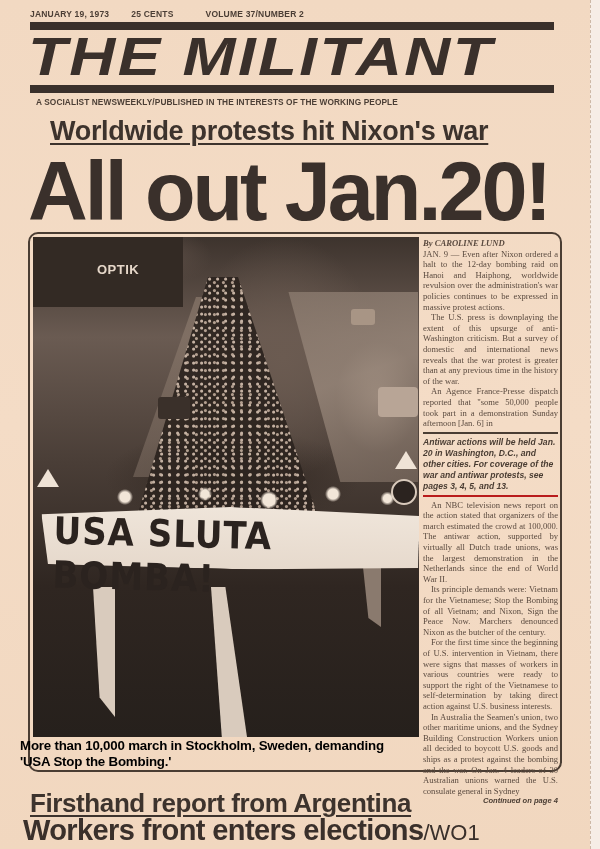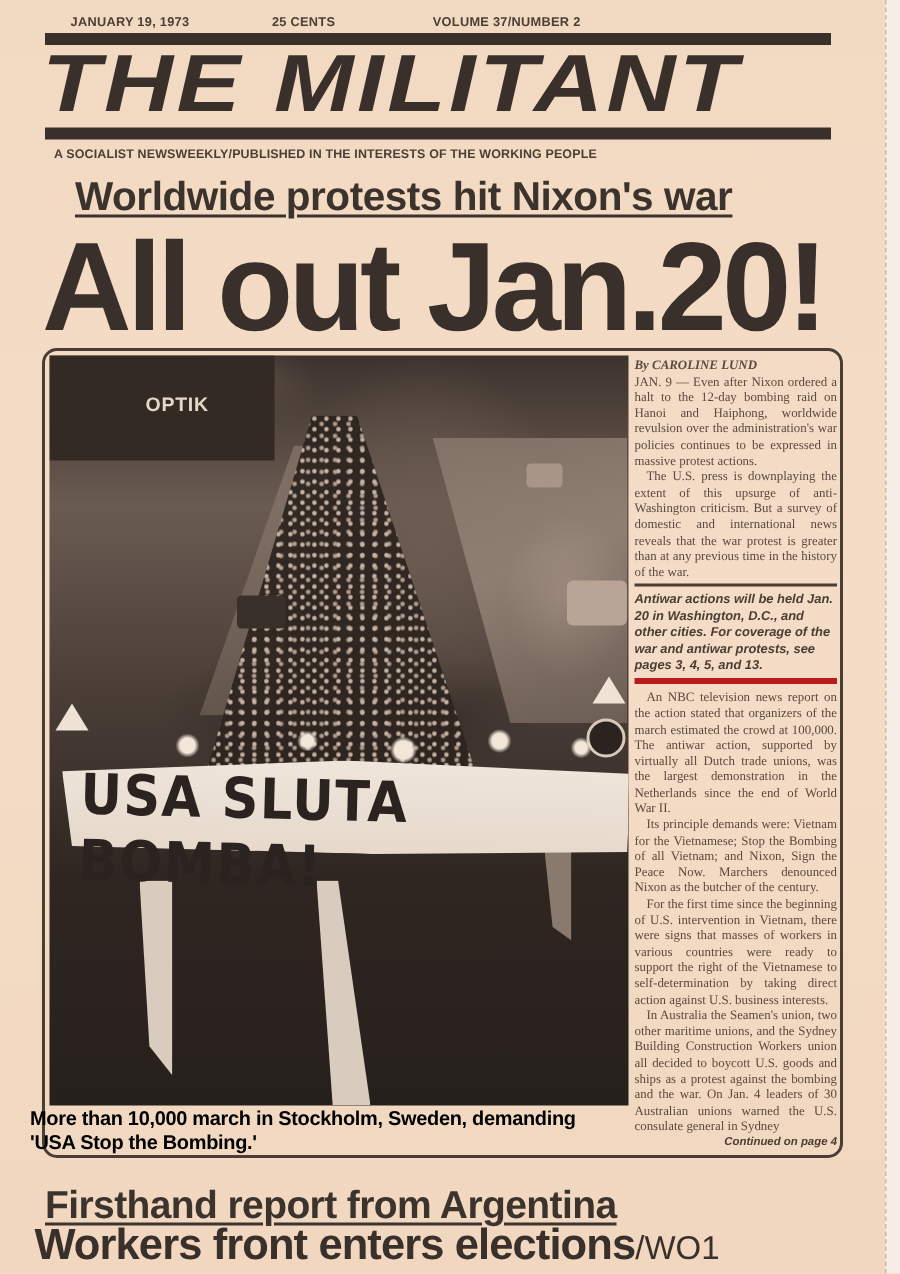--- a/index.html
+++ b/index.html
@@ -13,24 +13,23 @@
   .page {
     position: absolute; left: 0; top: 0; width: 590px; height: 849px;
     background: linear-gradient(180deg, #f2d9c2 0%, #f4dcc6 50%, #f1d7bf 100%);
   }
   .right-strip {
     position: absolute; left: 590px; top: 0; width: 10px; height: 849px;
     background: #f6ede6;
     border-left: 1px dashed #cdb8a6;
   }
   .masthead-meta {
-    position: absolute; top: 9px; left: 47px; width: 520px;
+    position: absolute; top: 9px; left: 30px; width: 520px;
     font-size: 8.5px; font-weight: bold; letter-spacing: 0.2px; color: #4b3e35;
     display: flex;
-    gap: 33px;
   }
   .masthead-meta span { margin-right: 22px; }
   .masthead-meta .vol { margin-left: 10px; }
   .bar { position: absolute; left: 30px; width: 524px; height: 8px; background: #3a302b; }
   .bar.top { top: 22px; }
   .bar.bot { top: 85px; }
   .logo {
     position: absolute; top: 26px; left: 28px; height: 60px;
     font-family: "Liberation Sans", sans-serif; font-weight: 900; font-style: italic;
     font-size: 54px; letter-spacing: 2px; color: #3a302b; line-height: 60px;
@@ -146,21 +145,21 @@
   .article {
     position: absolute; top: 238px; left: 423px; width: 135px;
     font-family: "Liberation Serif", serif; font-size: 8.6px; line-height: 10.6px;
     color: #5a4a3f; text-align: justify;
   }
   .article .byline { font-style: italic; font-weight: bold; font-size: 8.6px; color: #5a4a3f; }
   .article p { text-indent: 8px; }
   .article p.first { text-indent: 0; }
   .article .callout {
     margin: 3px 0; padding: 3px 0;
-    border-top: 2px solid #4a3d33; border-bottom: 4px solid #b91c1c;
+    border-top: 2px solid #4a3d33; border-bottom: 2px solid #b91c1c;
     font-family: "Liberation Sans", sans-serif; font-style: italic; font-weight: bold;
     font-size: 8.6px; line-height: 11px; color: #4a3d33; text-align: left;
   }
   .article .cont {
     text-align: right; font-family: "Liberation Sans", sans-serif; font-style: italic;
     font-weight: bold; font-size: 7.6px; color: #4a3d33; margin-top: 0;
   }
   .hl-argentina {
     position: absolute; top: 788px; left: 30px;
     font-size: 26px; font-weight: bold; color: #3d332d; letter-spacing: -0.4px;
@@ -212,20 +211,21 @@
   <div class="banner-cloth"></div>
   <div class="banner-cloth-text">USA SLUTA BOMBA!</div>
 </div>
 
 <div class="caption">More than 10,000 march in Stockholm, Sweden, demanding 'USA Stop the Bombing.'</div>
 
 <div class="article">
   <div class="byline">By CAROLINE LUND</div>
   <p class="first">JAN. 9 — Even after Nixon ordered a halt to the 12-day bombing raid on Hanoi and Haiphong, worldwide revulsion over the administration's war policies continues to be expressed in massive protest actions.</p>
   <p>The U.S. press is downplaying the extent of this upsurge of anti-Washington criticism. But a survey of domestic and international news reveals that the war protest is greater than at any previous time in the history of the war.</p>
+  <p>An Agence France-Presse dispatch reported that "some 50,000 people took part in a demonstration Sunday afternoon [Jan. 6] in</p>
   <div class="callout">Antiwar actions will be held Jan. 20 in Washington, D.C., and other cities. For coverage of the war and antiwar protests, see pages 3, 4, 5, and 13.</div>
   <p>An NBC television news report on the action stated that organizers of the march estimated the crowd at 100,000. The antiwar action, supported by virtually all Dutch trade unions, was the largest demonstration in the Netherlands since the end of World War II.</p>
   <p>Its principle demands were: Vietnam for the Vietnamese; Stop the Bombing of all Vietnam; and Nixon, Sign the Peace Now. Marchers denounced Nixon as the butcher of the century.</p>
   <p>For the first time since the beginning of U.S. intervention in Vietnam, there were signs that masses of workers in various countries were ready to support the right of the Vietnamese to self-determination by taking direct action against U.S. business interests.</p>
   <p>In Australia the Seamen's union, two other maritime unions, and the Sydney Building Construction Workers union all decided to boycott U.S. goods and ships as a protest against the bombing and the war. On Jan. 4 leaders of 30 Australian unions warned the U.S. consulate general in Sydney</p>
   <div class="cont">Continued on page 4</div>
 </div>
 
 <div class="hl-argentina">Firsthand report from Argentina</div>
 <div class="hl-workers">

